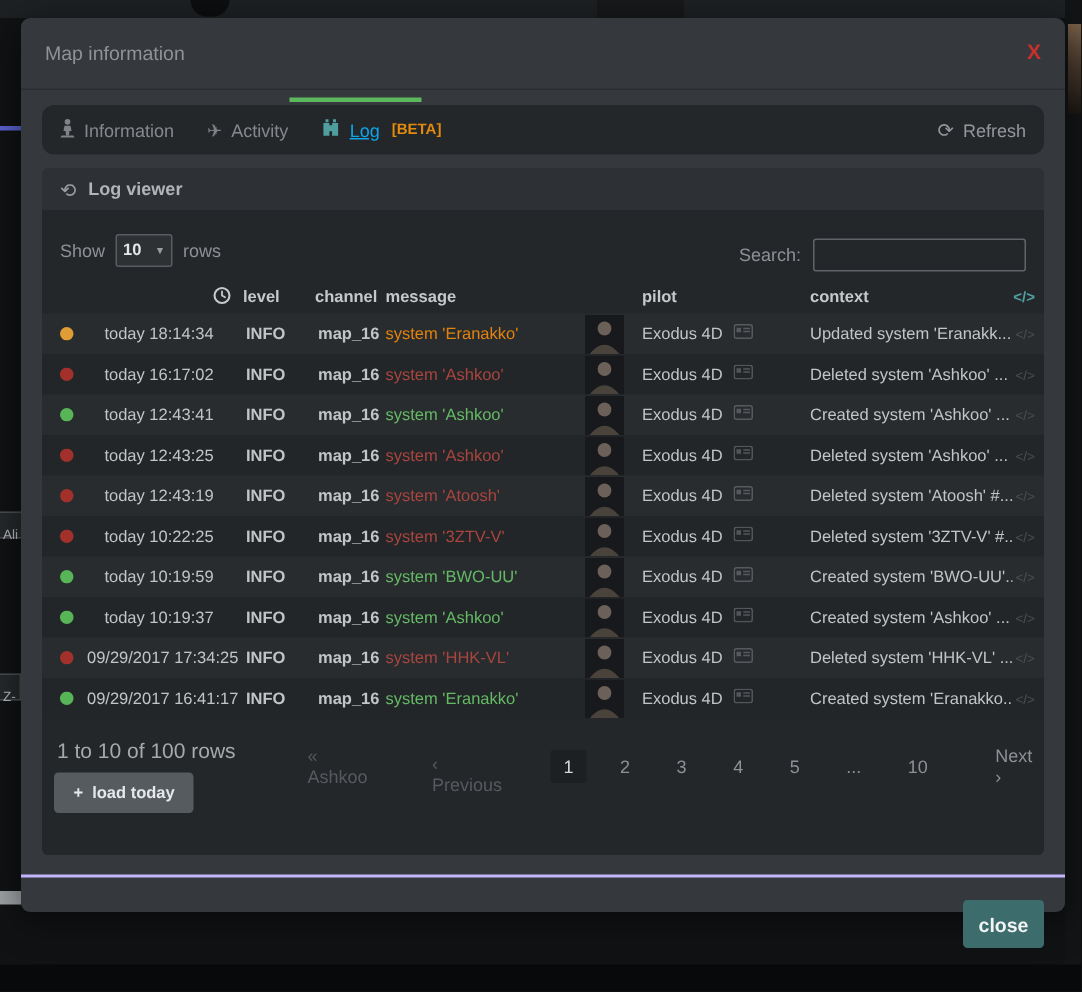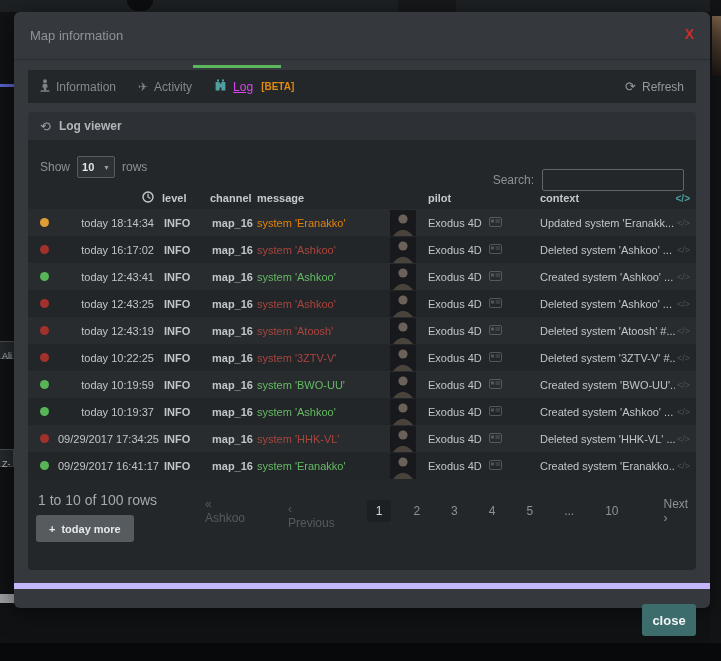--- a/index.html
+++ b/index.html
@@ -22,64 +22,64 @@
   .left-gray-frag{ position:absolute; left:0; top:594px; width:14px; height:9px; background:#9fa2a5; }
   
   .dialog{ position:absolute; left:14px; top:12px; width:696px; height:596px;
            background:#35393d; border-radius:6px; box-shadow:0 4px 24px rgba(0,0,0,.55); }
   .dlg-header{ position:absolute; left:0; top:0; width:100%; height:48px; border-bottom:1px solid #2a2d30; }
   .dlg-title{ position:absolute; left:16px; top:16px; font-size:13px; color:#8f9397; }
   .close-x{ position:absolute; right:16px; top:14px; font-size:14px; font-weight:bold; color:#c9302c; cursor:pointer; }
   .progress-line{ position:absolute; left:179px; top:53px; width:88px; height:3px; background:#5cb85c; }
   
   .tabbar{ position:absolute; left:14px; top:58px; width:668px; height:33px; background:#24272a;
-           border-radius:0; display:flex; align-items:center; padding:0 12px; }
+           border-radius:8px; display:flex; align-items:center; padding:0 12px; }
   .tab{ display:flex; align-items:center; gap:6px; font-size:12px; color:#85898d; padding:0 11px; cursor:pointer; }
   .tab:first-child{ padding-left:0; }
   .tab .glyph{ font-size:12px; color:#7f8387; }
-  .tab-log .tab-label{ color:#d946ef;text-decoration:underline; }
+  .tab-log .tab-label{ color:#0ea5e9;text-decoration:underline; }
   .tab-badge{ color:#e28a0d; font-size:10px; font-weight:bold; margin-left:2px; }
   .refresh{ margin-left:auto; display:flex; align-items:center; gap:6px; color:#94989c; font-size:12px; cursor:pointer; }
   .refresh .glyph{ font-size:13px; }
   
   .panel-title{ position:absolute; left:14px; top:100px; width:668px; height:28px; background:#2d3135;
                 border-radius:4px 4px 0 0; display:flex; align-items:center; gap:8px; padding:0 12px;
                 font-size:12px; font-weight:bold; color:#b2b5b8; }
   .panel-title .glyph{ font-size:13px; color:#9a9ea2; font-weight:normal; }
   .panel-body{ position:absolute; left:14px; top:128px; width:668px; height:430px;
                background:#24272a; border-radius:0 0 4px 4px; }
   
   .controls{ position:absolute; left:12px; right:12px; top:16px; height:24px; }
   .show-group{ position:absolute; left:0; top:0; display:flex; align-items:center; gap:7px;
                font-size:12px; color:#8d9195;justify-content:center; }
   .rows-select{ display:flex; align-items:center; justify-content:space-between; width:38px; height:22px;
                 background:#2d3134; border:1px solid #595d61; border-radius:2px; padding:0 4px;
                 color:#e4e6e8; font-size:11px; font-weight:bold; cursor:pointer; }
   .rows-select .arrow{ font-size:7px; color:#9a9da0; }
-  .search-group{ position:absolute; right:0; top:13px; display:flex; align-items:center; gap:8px;
+  .search-group{ position:absolute; right:0; top:3px; display:flex; align-items:center; gap:8px;
                  font-size:12px; color:#8d9195;margin-left:8px; }
   .search-input{ width:142px; height:22px; background:transparent; border:1px solid #606468;
                  border-radius:2px; color:#d7dadc; font-size:11px; padding:0 6px; outline:none; }
   
   .thead,.trow{ display:grid; grid-template-columns:30px 104px 48px 47px 133px 30px 120px 135px 21px;
                 align-items:center; width:668px; }
   .thead{ position:absolute; top:48px; left:0; height:20px; font-size:11px; font-weight:bold; color:#c6c9cc; }
   .thead .h-time{ text-align:right; padding-right:8px; }
   .thead .h-code{ color:#4f9fa0; font-size:10px; text-align:right; padding-right:6px; }
   .tbody{ position:absolute; top:69px; left:0; }
   .trow{ height:27px; font-size:11px; color:#c2c5c8; cursor:pointer; }
   .trow:nth-child(odd){ background:#292c2f; }
   .trow:nth-child(even){ background:#232629; }
   .cell{ overflow:hidden; white-space:nowrap; }
   .dotcell{ padding-left:12px; }
   .dot{ display:block; width:9px; height:9px; border-radius:50%; }
   .dot-updated{ background:#e09c35; }
   .dot-deleted{ background:#a2312c; }
   .dot-created{ background:#57b557; }
-  .time{ text-align:right; padding-right:8px; }
+  .time{ text-align:center; padding-right:8px; }
   .level,.channel{ padding-left:2px;font-weight:bold; }
   .msg-updated{ color:#e2830d; }
   .msg-deleted{ color:#a8453e; }
   .msg-created{ color:#64b964; }
   .avatarcell{ line-height:0; }
   .avatarcell svg{ display:block; }
   .pilot{ display:flex; align-items:center; gap:7px; padding-left:8px; }
   .cardicon{ opacity:.45; }
   .codecell{ color:#4b4f53; font-size:9px; text-align:right; padding-right:6px; }
   
@@ -89,21 +89,21 @@
   .pg{ padding:4px 9px; cursor:pointer; }
   .pg-disabled{ color:#565a5e; cursor:default; }
   .pg-active{ background:#1d2023; color:#d6d9db; border-radius:2px; }
   .pg-gap1{ margin-left:12px;margin-top:10px; }
   .pg-next{ margin-left:14px; } .pg-last{ margin-left:16px; }
   
   .loadmore{ position:absolute; left:8px; top:375px; height:27px; padding:0 13px; background:#565b60;
              border:none; border-radius:3px; color:#e6e8ea; font-size:11px; font-weight:bold;
              font-family:"Liberation Sans",sans-serif; display:flex; align-items:center; gap:6px; cursor:pointer; }
   
-  .dlg-footer{ position:absolute; left:0; top:571px; width:100%; height:60px; border-top:6px solid #c4b5fd; }
+  .dlg-footer{ position:absolute; left:0; top:571px; width:100%; height:60px; border-top:2px solid #c4b5fd; }
   .close-btn{ position:absolute; right:14px; top:15px; width:54px; height:32px; background:#3d6c6c;
               border:none; border-radius:3px; color:#f2f4f5; font-size:13px; font-weight:bold;
               font-family:"Liberation Sans",sans-serif; cursor:pointer; }
 </style>
 </head>
 <body>
 
 <div class="screen">
 
   <div class="top-strip"></div>
@@ -510,21 +510,21 @@
             <span class="pg">5</span>
             <span class="pg">...</span>
             <span class="pg">10</span>
           </span>
         <span class="pg pg-next">Next ›</span>
         <span class="pg pg-last">Last »</span>
       </div>
 
       <button class="loadmore">
         <span>+</span>
-        <span>today more</span>
+        <span>load today</span>
       </button>
 
     </div>
 
     <div class="dlg-footer">
       <button class="close-btn">close</button>
     </div>
 
   </div>
 </div>

